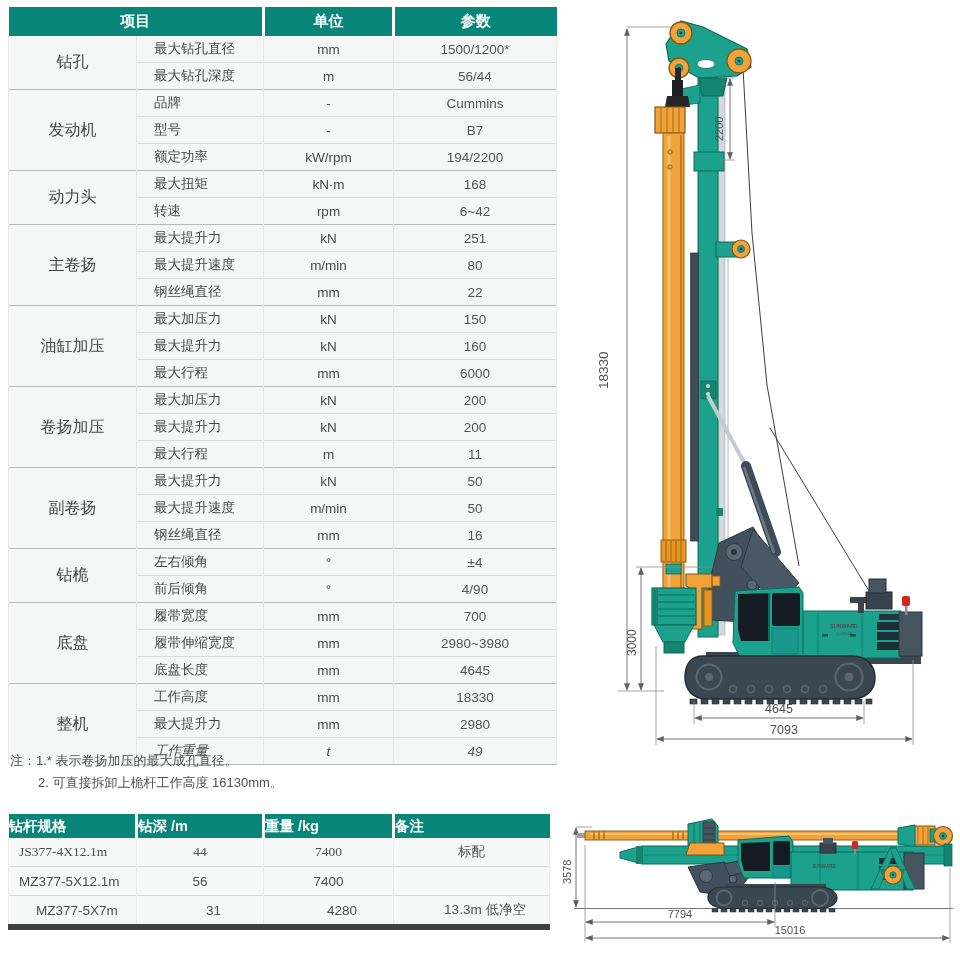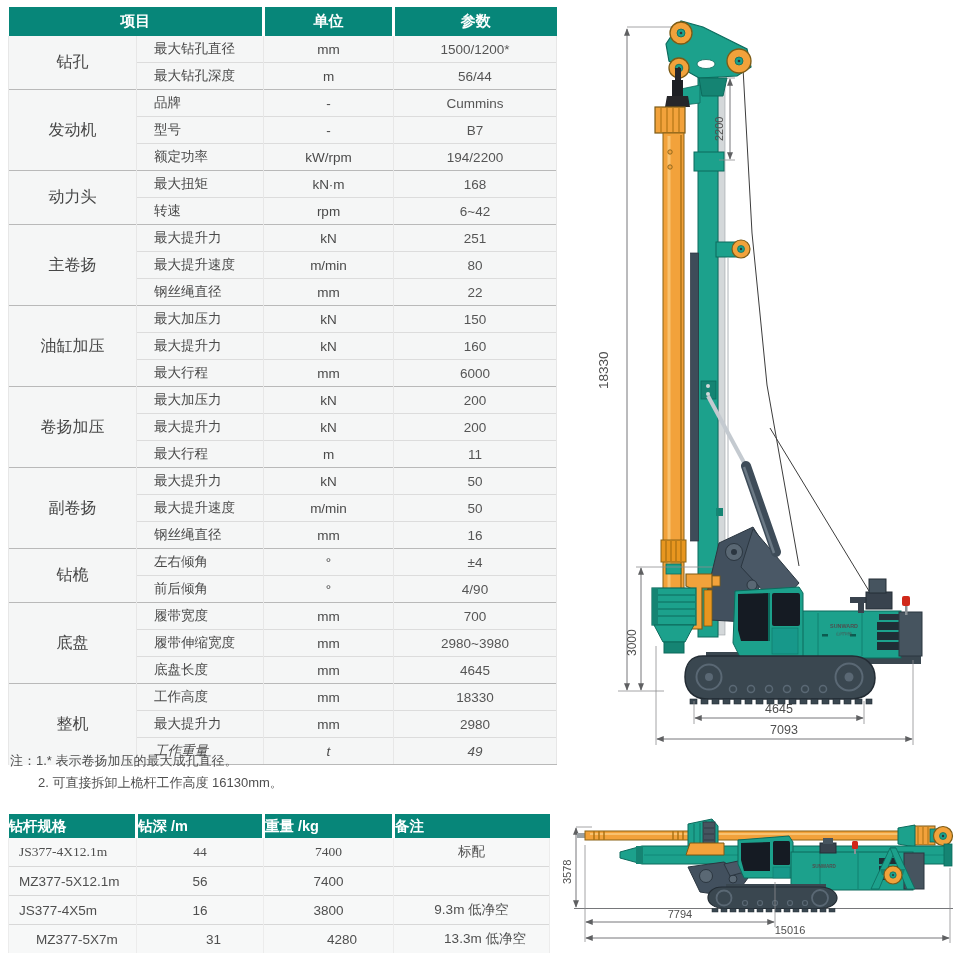--- a/index.html
+++ b/index.html
@@ -236,26 +236,20 @@
           <td class="spec-name">JS377-4X12.1m</td>
           <td class="">44</td>
           <td class="">7400</td>
           <td class="">标配</td>
         </tr>
         <tr>
           <td class="spec-name">MZ377-5X12.1m</td>
           <td class="">56</td>
           <td class="">7400</td>
           <td class=""></td>
-        </tr>
-        <tr>
-          <td class="spec-name">JS377-4X5m</td>
-          <td class="">16</td>
-          <td class="">3800</td>
-          <td class="">9.3m 低净空</td>
         </tr>
         <tr>
           <td class="spec-name">MZ377-5X7m</td>
           <td class="">31</td>
           <td class="">4280</td>
           <td class="">13.3m 低净空</td>
         </tr>
       </tbody>
   </table>
 

